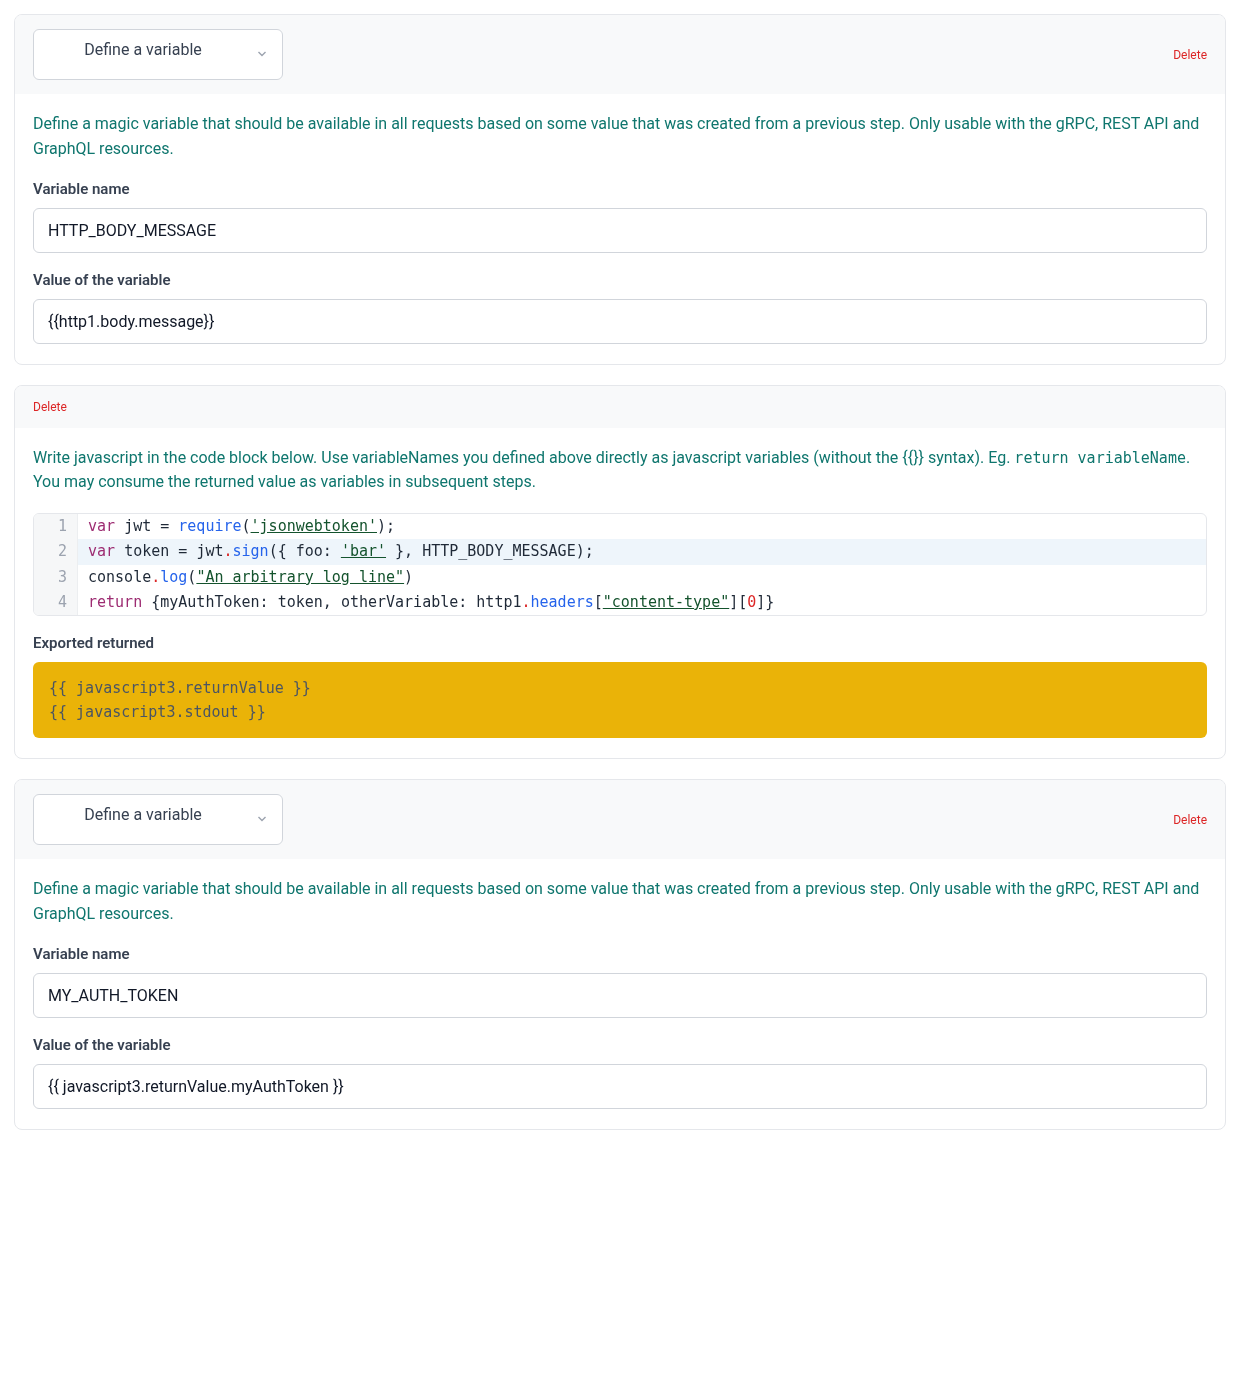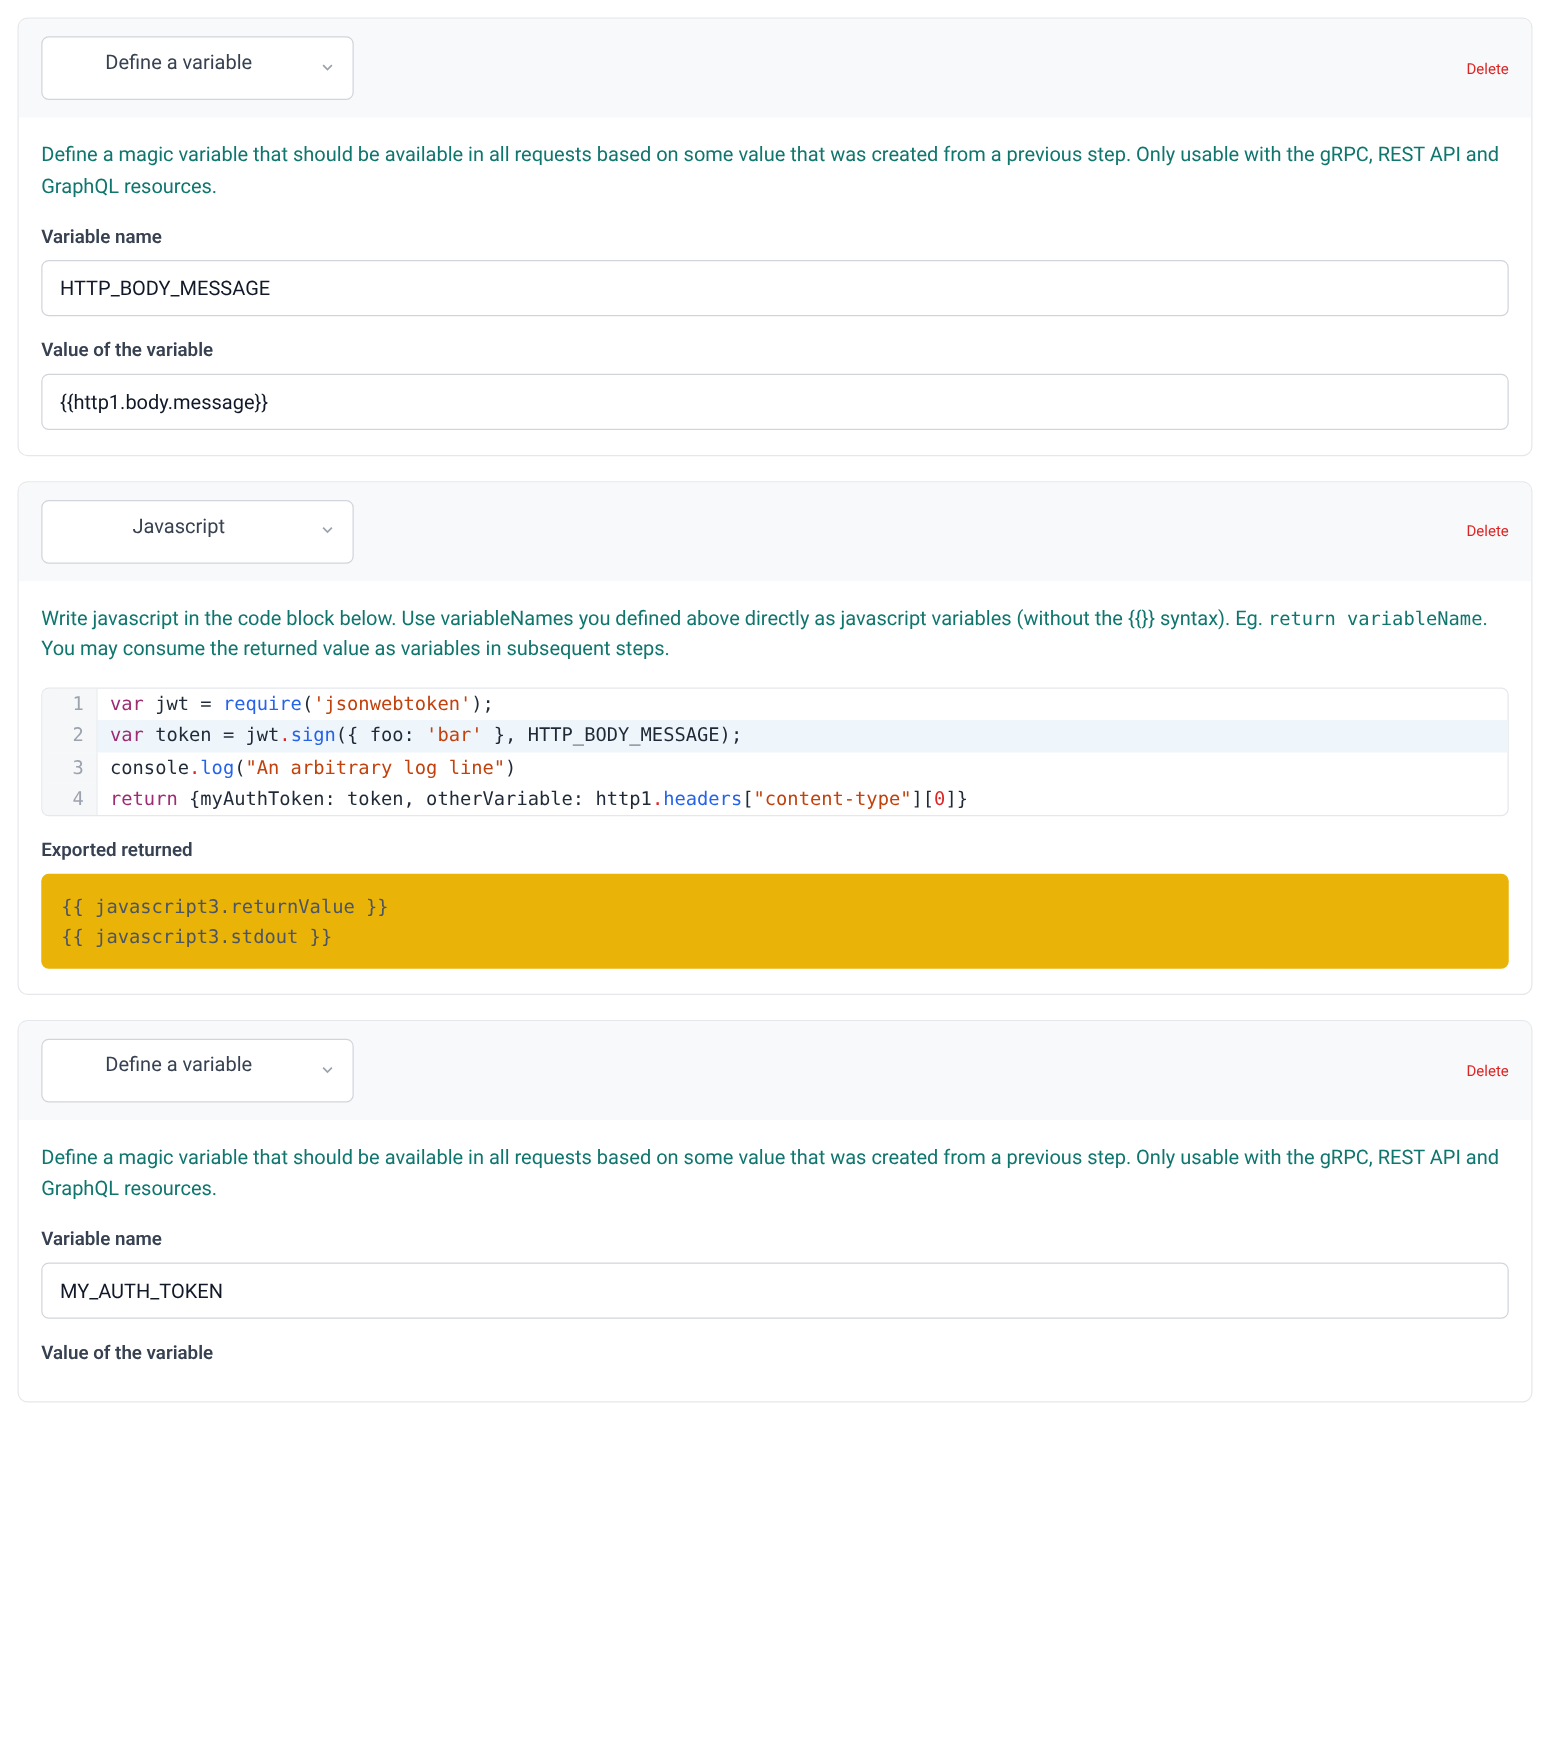--- a/index.html
+++ b/index.html
@@ -112,21 +112,21 @@
     border-right: 1px solid #eceef0;
   }
   .code-content {
     padding: 1px 10px;
     white-space: pre;
     overflow-x: auto;
   }
   .tok-kw   { color: #9d2c72; }  
   .tok-id   { color: #1f2937; }
   .tok-fn   { color: #2563eb; }
-  .tok-str  { color: #c2410c; }
+  .tok-str  { color: #14532d; text-decoration: underline; }
   .tok-num  { color: #dc2626; }
   .tok-punc { color: #1f2937; }
   .tok-prop { color: #2563eb; }
   .tok-dot  { color: #dc2626; }
 
   .exported-box {
     background: #eab308;
     border-radius: 6px;
     padding: 14px 16px;
     font-family: ui-monospace, SFMono-Regular, Menlo, Consolas, monospace;
@@ -159,28 +159,20 @@
     </div>
     <div class="field-group">
       <label class="field-label">Value of the variable</label>
       <input class="text-input" type="text" value="{{http1.body.message}}" style="">
     </div>
   </div>
 </div>
 
 <div class="card">
   <div class="card-header">
-    <div class="select-wrap">
-      <button class="select-box">Javascript</button>
-      <span class="select-caret">
-        <svg width="14" height="14" viewBox="0 0 20 20" fill="none" stroke="currentColor" stroke-width="2">
-            <polyline points="5 8 10 13 15 8"></polyline>
-          </svg>
-      </span>
-    </div>
     <span class="delete-link">Delete</span>
   </div>
   <div class="card-body">
     <p class="help-text">
       <span>Write javascript in the code block below. Use variableNames you defined above directly as javascript variables (without the {{}} syntax). Eg. </span><code>return variableName</code><span>. You may consume the returned value as variables in subsequent steps.</span>
     </p>
 
     <div class="code-editor" id="code-editor">
         <div class="code-line">
           <div class="gutter">1</div>
@@ -219,15 +211,16 @@
     <span class="delete-link">Delete</span>
   </div>
   <div class="card-body">
     <p class="help-text">Define a magic variable that should be available in all requests based on some value that was created from a previous step. Only usable with the gRPC, REST API and GraphQL resources.</p>
     <div class="field-group">
       <label class="field-label">Variable name</label>
       <input class="text-input" type="text" value="MY_AUTH_TOKEN" style="">
     </div>
     <div class="field-group">
       <label class="field-label">Value of the variable</label>
+      <input class="text-input" type="text" value="{{ javascript3.returnValue.myAuthToken }}" style="">
     </div>
   </div>
 </div>
 
 </body></html>

